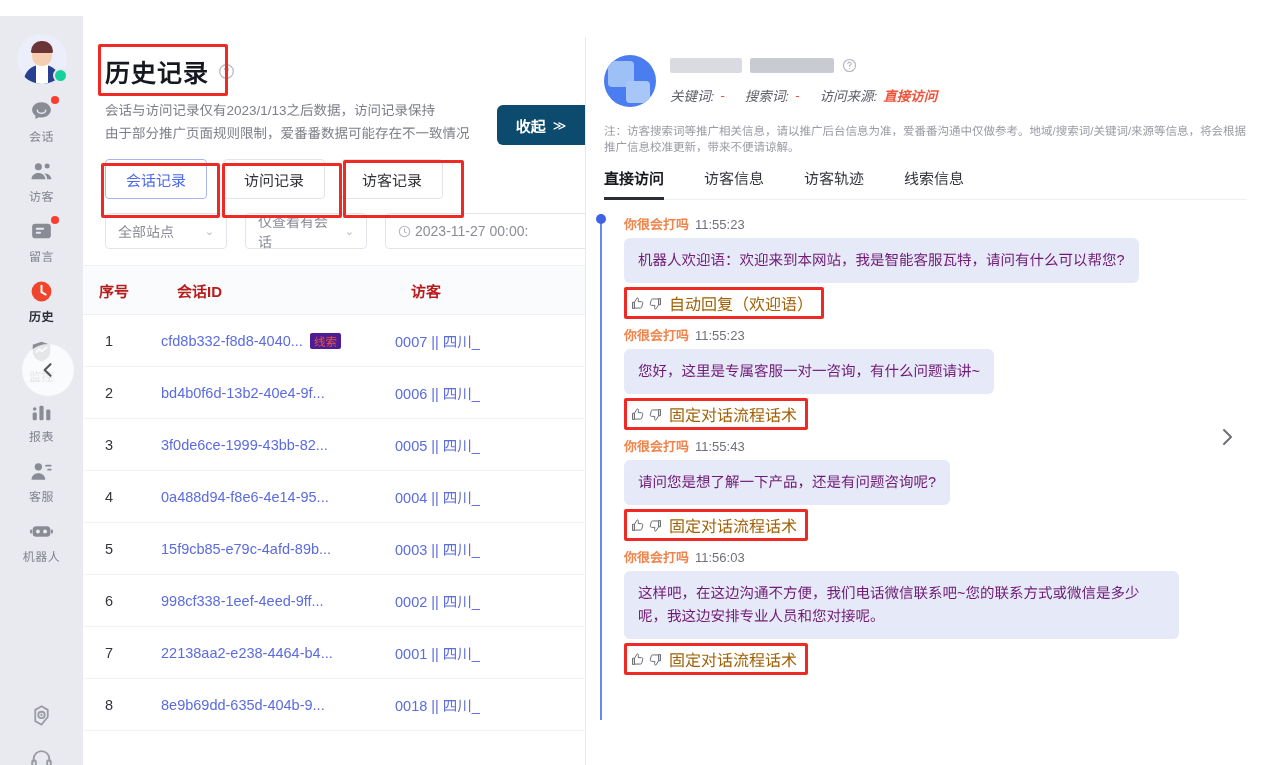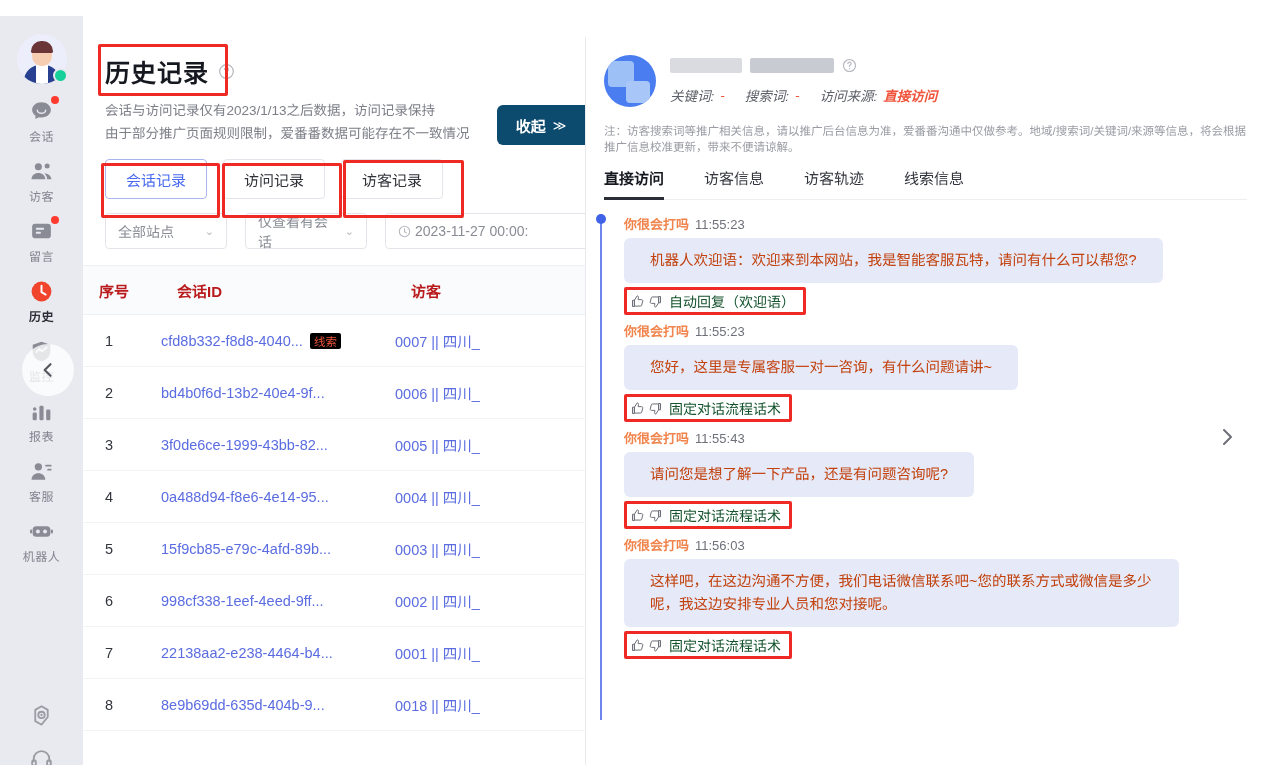--- a/index.html
+++ b/index.html
@@ -132,21 +132,21 @@
   }
   .tbl-row {
     display:flex; height:52px; align-items:center;
     border-bottom:1px solid #f2f3f6; font-size:14.5px;
   }
   .c-idx { width: 78px; padding-left: 22px; flex:none; color:#33353d; }
   .c-id  { width: 234px; flex:none; color:#5a6ce0; display:flex; align-items:center; gap:7px; overflow:hidden; white-space:nowrap; }
   .c-vis { flex:1; color:#5a6ce0; white-space:nowrap; overflow:hidden; }
   .tbl-head .c-id, .tbl-head .c-vis, .tbl-head .c-idx { color:#b91c1c;padding-left:16px; }
   .tag-clue {
-    background:#000000; color:#f0543c; font-size:11.5px;
+    background:#4c1d95; color:#f0543c; font-size:11.5px;
     padding:0 4px; border-radius:2px; flex:none;
   }
 
   
   .rightpanel {
     position:absolute; left:585px; top:37px; width:680px; height:728px;
     background:#fff; border-left:1px solid #e8eaee; overflow:hidden;
   }
   .visitor-head { display:flex; padding: 18px 0 0 18px; font-style: italic; }
   .v-avatar {
@@ -188,30 +188,30 @@
   .timeline::before {
     content:""; position:absolute; left:-4px; top:0; width:10px; height:10px;
     border-radius:50%; background:#3f62e8;
   }
   .msg { position:relative; padding-left: 38px; margin-bottom: 6px; }
   .msg-head { font-size:13px; margin-bottom:5px; }
   .msg-sender { color:#f0844c; font-weight:bold; }
   .msg-time { color:#6f717a; margin-left:6px; }
   .bubble {
     display:inline-block; max-width:555px;
-    background:#e5e9f8; border-radius:6px; padding: 11px 26px;
-    font-size:14.5px; color:#c2410c; line-height:23px;
+    background:#e5e9f8; border-radius:6px; padding: 11px 14px;
+    font-size:14.5px; color:#701a75; line-height:23px;
   }
   .msg-foot {
     display:flex; align-items:center; gap:3px; margin-top:4px;
     border: 3px solid #ef2a24; border-radius:2px; width:fit-content; padding: 1px 8px 1px 3px;
   }
   .thumb { width:15px; height:15px; color:#6d6f78; flex:none; }
   .thumb svg { width:15px; height:15px; display:block; }
-  .foot-txt { font-size:14px; color:#14532d; margin-left:3px; }
+  .foot-txt { font-size:16px; color:#a16207; margin-left:3px; }
 
   .next-arrow {
     position:absolute; right:26px; top:388px; width:24px; height:24px;
     color:#6d6f78; cursor:pointer;
   }
   .next-arrow svg { width:24px; height:24px; }
 
   
   .anno { position:absolute; border:3px solid #ef2a24; pointer-events:none; z-index:20; border-radius:2px; }
 </style>

